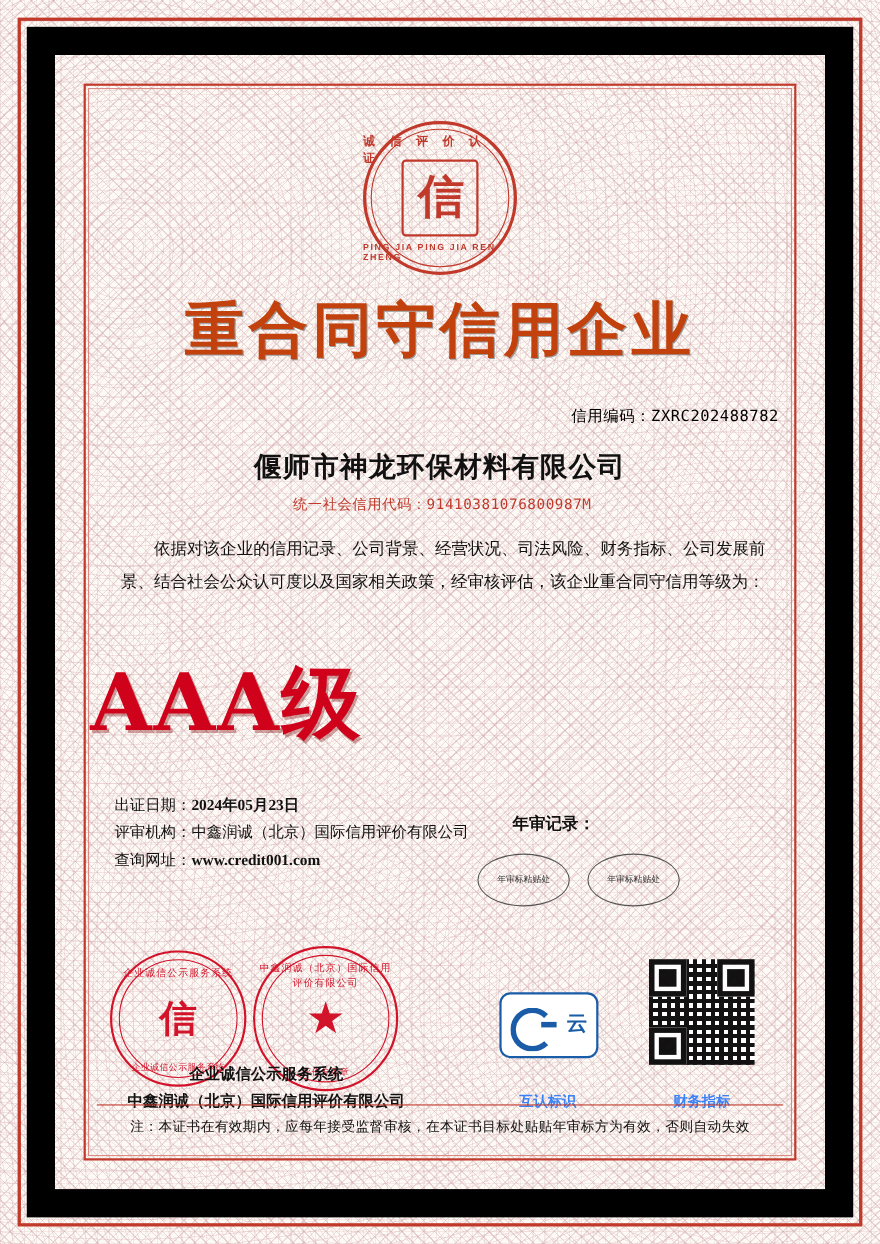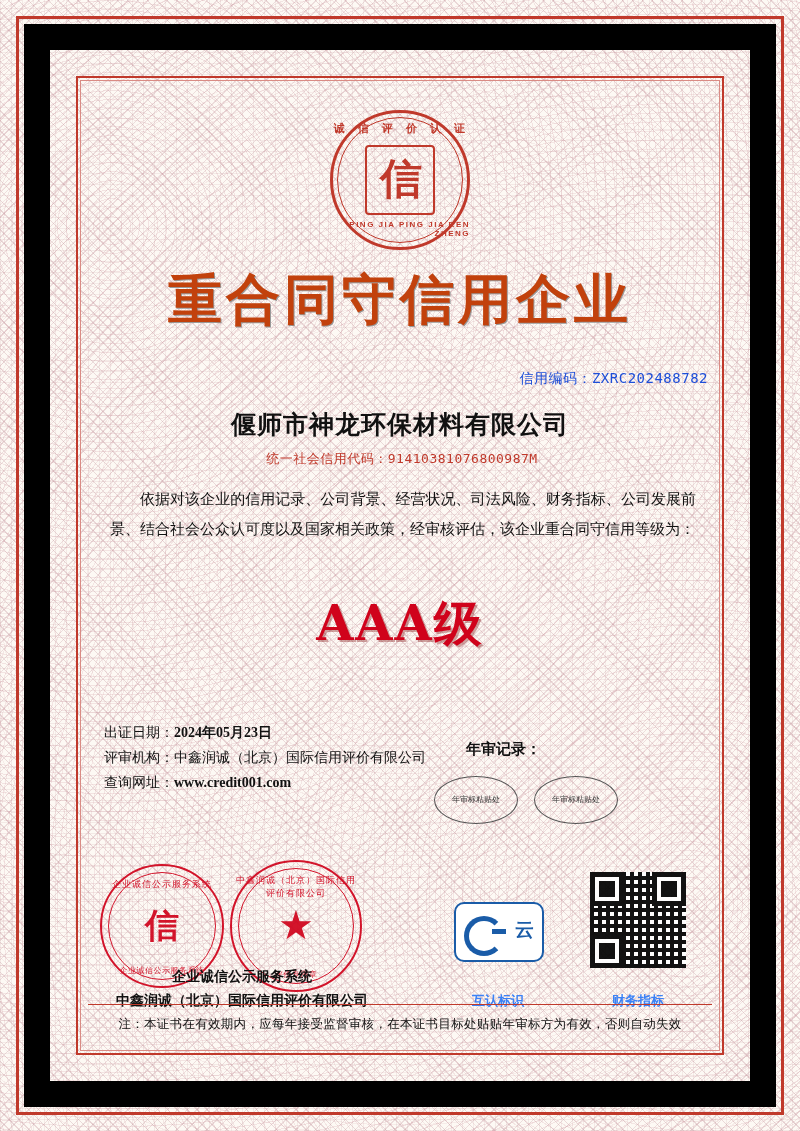--- a/index.html
+++ b/index.html
@@ -116,22 +116,22 @@
     color: #c0392b;
     font-family: "DejaVu Sans", sans-serif;
     font-weight: bold;
     font-size: 42px;
     line-height: 64px;
     text-align: center;
     letter-spacing: -2px;
   }
   .emblem-arc-top, .emblem-arc-bottom {
     position: absolute;
-    left: 0; right: 0;
-    text-align: right;
+    left: 0; right: 16px;
+    text-align: left;
     color: #c0392b;
     font-family: "Liberation Sans", sans-serif;
     font-weight: bold;
   }
   .emblem-arc-top {
     top: 11px;
     font-size: 11px;
     letter-spacing: 5px;
   }
   .emblem-arc-bottom {
@@ -163,21 +163,21 @@
     letter-spacing: 0.4px;
     color: #2b2b2b;
   }
 
   .credit-no {
     position: absolute;
     top: 288px;
     right: 10px;
     font-family: "DejaVu Sans Mono", monospace;
     font-size: 14px;
-    color: #1d4ed8;
+    color: #000000;
     letter-spacing: 0.5px;
   }
   .credit-no .lbl {
     font-family: "DejaVu Sans", sans-serif;
   }
 
   .company {
     position: absolute;
     top: 326px;
     left: 0; right: 0;
@@ -212,25 +212,25 @@
     line-height: 30px;
     color: #111;
     text-align: justify;
     text-indent: 2em;
   }
 
   .grade {
     position: absolute;
     top: 510px;
     left: 0; right: 0;
-    text-align: center;
+    text-align: left;
     color: #d0021b;
     font-family: "DejaVu Serif", serif;
     font-weight: bold;
-    font-size: 48px;
+    font-size: 72px;
     letter-spacing: 2px;
     text-shadow: 2px 2px 0 rgba(120,0,0,0.35);
   }
 
   
   .info {
     position: absolute;
     top: 638px;
     left: 22px;
     font-family: "DejaVu Sans", serif;

